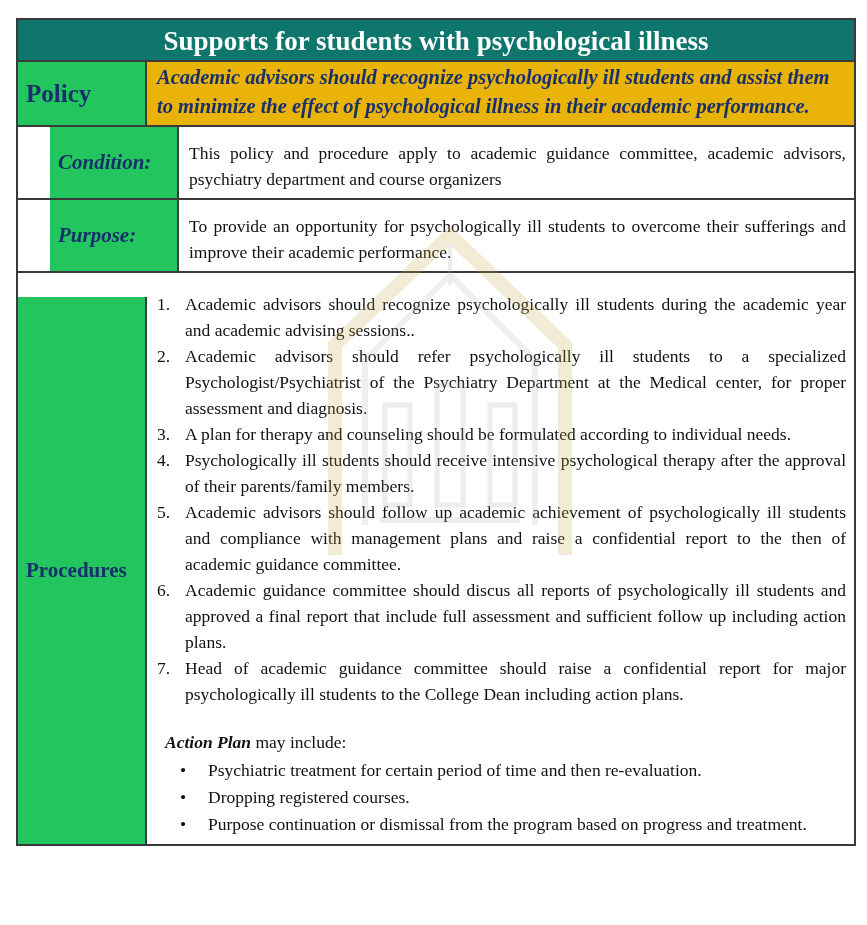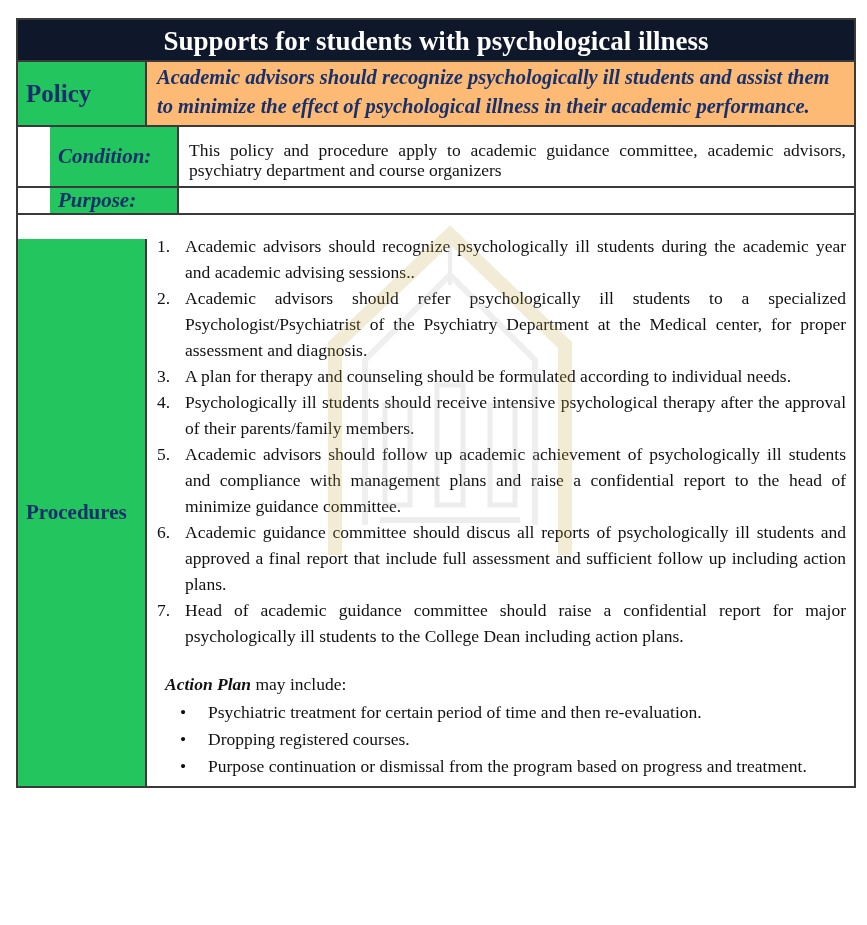--- a/index.html
+++ b/index.html
@@ -1,34 +1,34 @@
 <!DOCTYPE html>
 <html><head>
   <meta charset="utf-8">
   <style>
     html, body { margin: 0; padding: 0; background: #ffffff; }
     body { width: 867px; height: 925px; position: relative; overflow: hidden;
            font-family: "Liberation Serif", serif; color: #111; }
     .tbl { position: absolute; left: 16px; top: 18px; width: 840px;
            border: 2px solid #3a3a3a; box-sizing: border-box; }
-    .title-row { background: #0f172a; color: #fff; text-align: center;
+    .title-row { background: #0f766e; color: #fff; text-align: center;
                  font-weight: bold; font-size: 27px; height: 40px; line-height: 42px;
                  border-bottom: 2px solid #3a3a3a; }
     .row { display: flex; border-bottom: 2px solid #3a3a3a; }
     .row:last-child { border-bottom: none; }
     .label { width: 129px; flex: 0 0 129px; border-right: 2px solid #3a3a3a;
              display: flex; align-items: center; padding-left: 8px; box-sizing: border-box;
              color: #17306b; font-weight: bold; background: #22c55e; }
     .content { flex: 1; padding: 2px 8px 2px 10px; box-sizing: border-box; font-size: 17.5px;
                line-height: 26px; text-align: justify; position: relative; }
     .policy .label { font-size: 25px; }
-    .policy .content { background: #fdba74; color: #17306b; font-weight: bold; font-style: italic;
+    .policy .content { background: #eab308; color: #17306b; font-weight: bold; font-style: italic;
                        font-size: 20.5px; line-height: 29px; padding-top: 1px; padding-bottom: 4px; text-align: left; }
     .condition .label, .purpose .label { font-size: 21px; font-style: italic; margin-left: 32px; }
-    .condition .content, .purpose .content { padding-top: 13px; padding-bottom: 6px; line-height: 20px; }
+    .condition .content, .purpose .content { padding-top: 13px; padding-bottom: 6px; line-height: 26px; }
     .proc .label { font-size: 21px; padding-left: 8px; margin-top: 24px; }
     .proc .content { padding-top: 18px; padding-bottom: 6px; }
     ol.steps { margin: 0; padding: 0; list-style: none; }
     ol.steps li { display: flex; }
     ol.steps .num { flex: 0 0 28px; }
     ol.steps .txt { flex: 1; text-align: justify; }
     .action { margin-top: 22px; padding-left: 8px; }
     .action-head b { font-style: italic; }
     ul.bullets { list-style: none; margin: 2px 0 0 0; padding: 0 0 0 15px; }
     ul.bullets li { display: flex; margin-bottom: 1px; }
@@ -48,20 +48,21 @@
     <div class="content">Academic advisors should recognize psychologically ill students and assist them to minimize the effect of psychological illness in their academic performance.</div>
   </div>
 
   <div class="row condition">
     <div class="label">Condition:</div>
     <div class="content">This policy and procedure apply to academic guidance committee, academic advisors, psychiatry department and course organizers</div>
   </div>
 
   <div class="row purpose">
     <div class="label">Purpose:</div>
+    <div class="content">To provide an opportunity for psychologically ill students to overcome their sufferings and improve their academic performance.</div>
   </div>
 
   <div class="row proc">
     <div class="label">Procedures</div>
     <div class="content">
       <ol class="steps">
         <li>
             <span class="num">1.</span>
             <span class="txt">Academic advisors should recognize psychologically ill students during the academic year and academic advising sessions..</span>
           </li>
@@ -72,21 +73,21 @@
         <li>
             <span class="num">3.</span>
             <span class="txt">A plan for therapy and counseling should be formulated according to individual needs.</span>
           </li>
         <li>
             <span class="num">4.</span>
             <span class="txt">Psychologically ill students should receive intensive psychological therapy after the approval of their parents/family members.</span>
           </li>
         <li>
             <span class="num">5.</span>
-            <span class="txt">Academic advisors should follow up academic achievement of psychologically ill students and compliance with management plans and raise a confidential report to the head of minimize guidance committee.</span>
+            <span class="txt">Academic advisors should follow up academic achievement of psychologically ill students and compliance with management plans and raise a confidential report to the then of academic guidance committee.</span>
           </li>
         <li>
             <span class="num">6.</span>
             <span class="txt">Academic guidance committee should discus all reports of psychologically ill students and approved a final report that include full assessment and sufficient follow up including action plans.</span>
           </li>
         <li>
             <span class="num">7.</span>
             <span class="txt">Head of academic guidance committee should raise a confidential report for major psychologically ill students to the College Dean including action plans.</span>
           </li>
       </ol>

